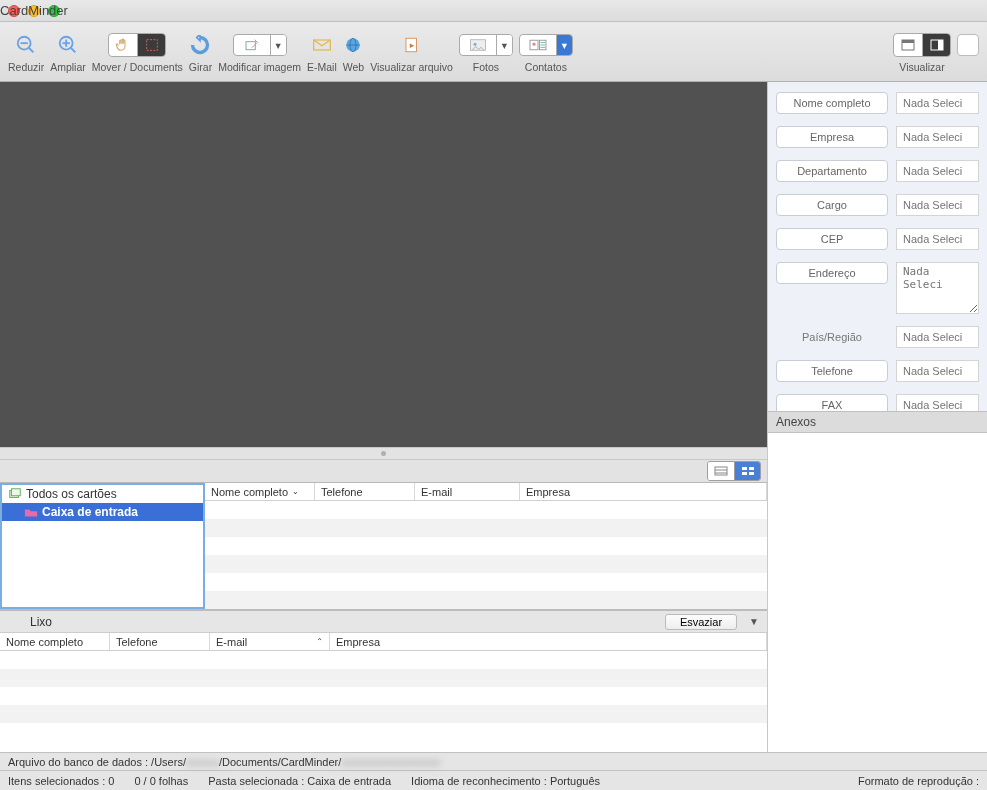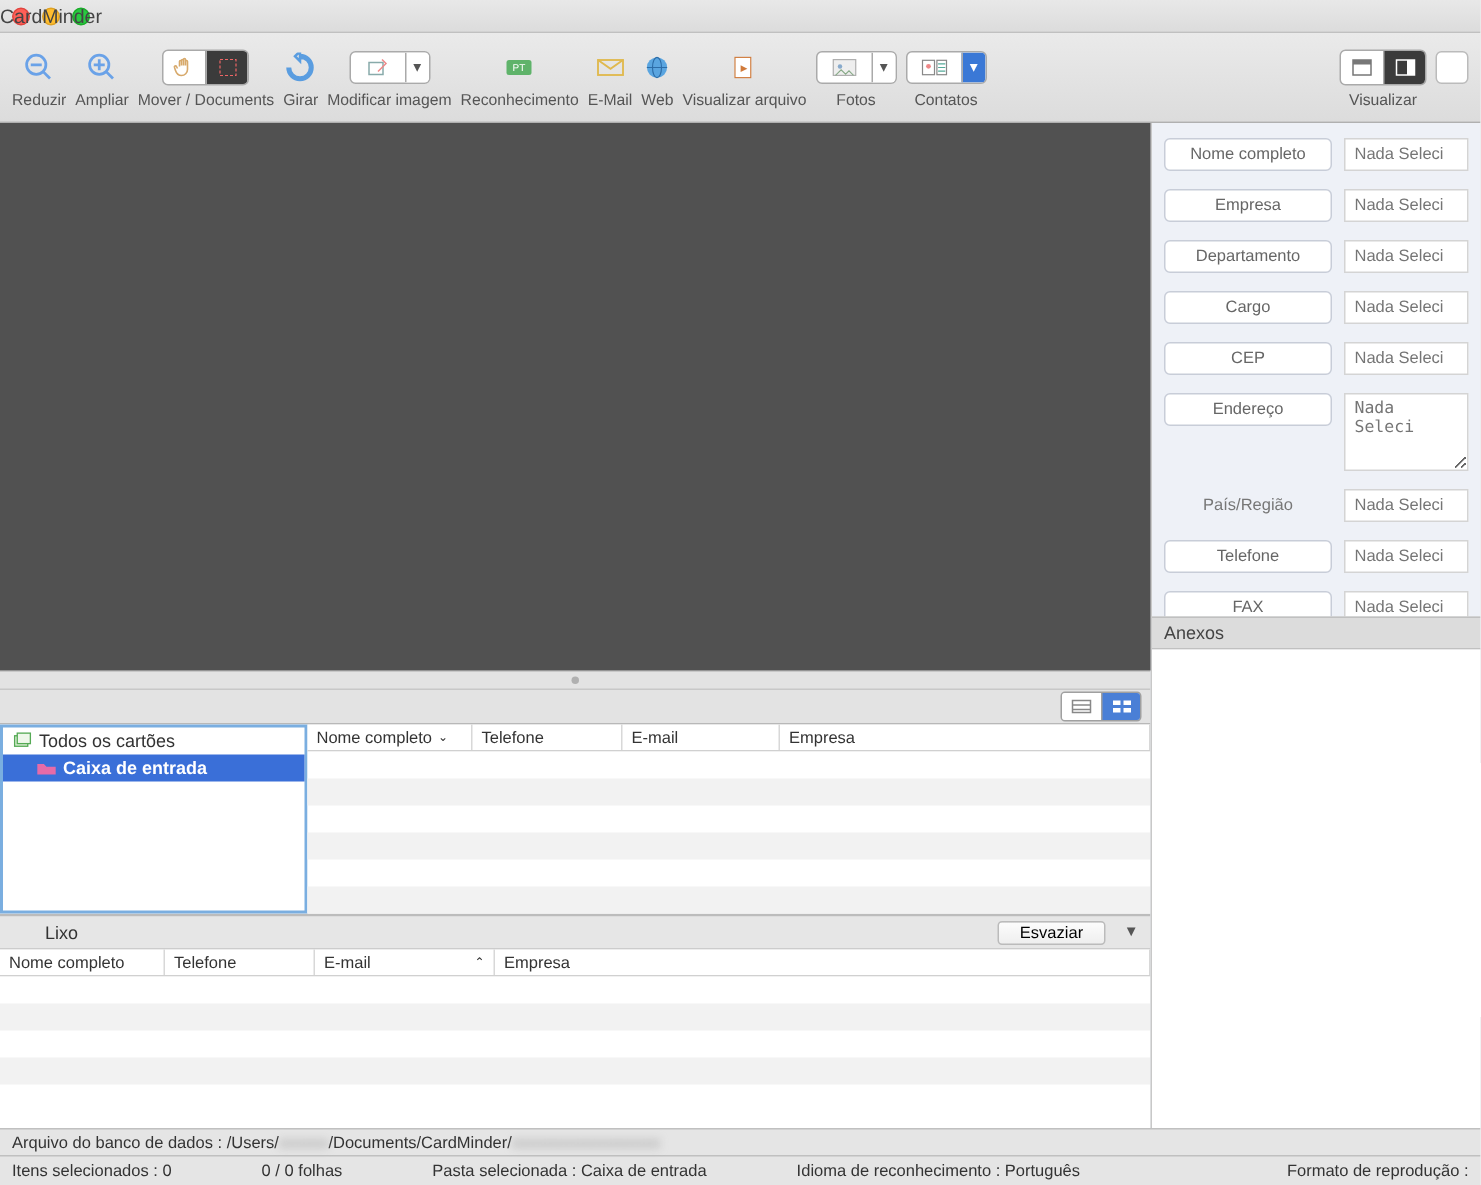--- a/index.html
+++ b/index.html
@@ -125,21 +125,21 @@
   font-size:11px;
   color:#bbb;
   min-width:50px;
 }
 .drow .inp.tall { height:52px; }
 .anexos-header { background:#dcdcdc; padding:3px 8px; font-size:12px; color:#444; border-top:1px solid #c0c0c0; border-bottom:1px solid #c0c0c0;}
 .anexos-body { flex:1; background:#fff; }
 
 
 .pathbar { height:18px; background:#e5e5e5; border-top:1px solid #c0c0c0; display:flex; align-items:center; padding:0 8px; font-size:11px; color:#333; }
-.statusbar { height:20px; background:#e5e5e5; border-top:1px solid #c0c0c0; display:flex; align-items:center; padding:0 8px; font-size:11px; color:#333; gap: 60px; }
+.statusbar { height:20px; background:#e5e5e5; border-top:1px solid #c0c0c0; display:flex; align-items:center; padding:0 8px; font-size:11px; color:#333; gap: 20px; }
 .statusbar .sp { flex:1; }
 
 .blur { filter: blur(3px); color:#999; }
 </style>
 </head>
 <body>
 
 <div class="titlebar">
   <div class="traffic-lights">
     <div class="tl close"></div>
@@ -202,29 +202,20 @@
         <span class="main">
           <svg width="18" height="16" viewBox="0 0 24 24">
               <rect x="3" y="7" width="14" height="12" fill="none" stroke="#8aa" stroke-width="1.5"></rect>
               <path d="M16 4l4 4-8 8" fill="none" stroke="#e88" stroke-width="1.5"></path>
             </svg>
         </span>
         <span class="caret">▾</span>
       </span>
     </div>
     <span>Modificar imagem</span>
-  </div>
-  <div class="tb-item">
-    <div class="tb-icon">
-      <svg width="20" height="16" viewBox="0 0 24 16">
-          <rect x="2" y="2" width="20" height="12" rx="2" fill="#5fb36a"></rect>
-          <text x="12" y="11" font-size="8" fill="#fff" text-anchor="middle">PT</text>
-        </svg>
-    </div>
-    <span>Reconhecimento</span>
   </div>
   <div class="tb-item">
     <div class="tb-icon">
       <svg width="20" height="16" viewBox="0 0 24 16">
           <rect x="2" y="2" width="20" height="12" fill="none" stroke="#e0b94f" stroke-width="1.5"></rect>
           <path d="M2 2l10 7L22 2" fill="none" stroke="#e0b94f" stroke-width="1.5"></path>
         </svg>
     </div>
     <span>E-Mail</span>
   </div>

